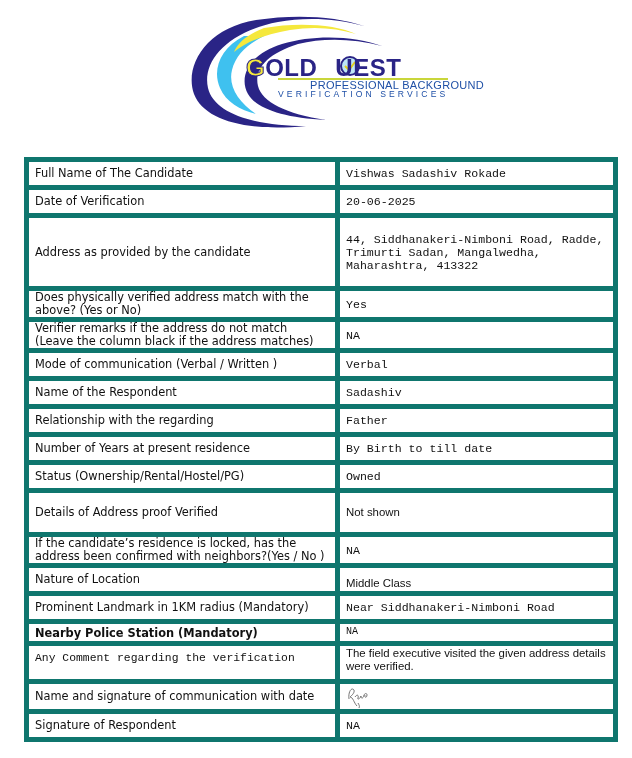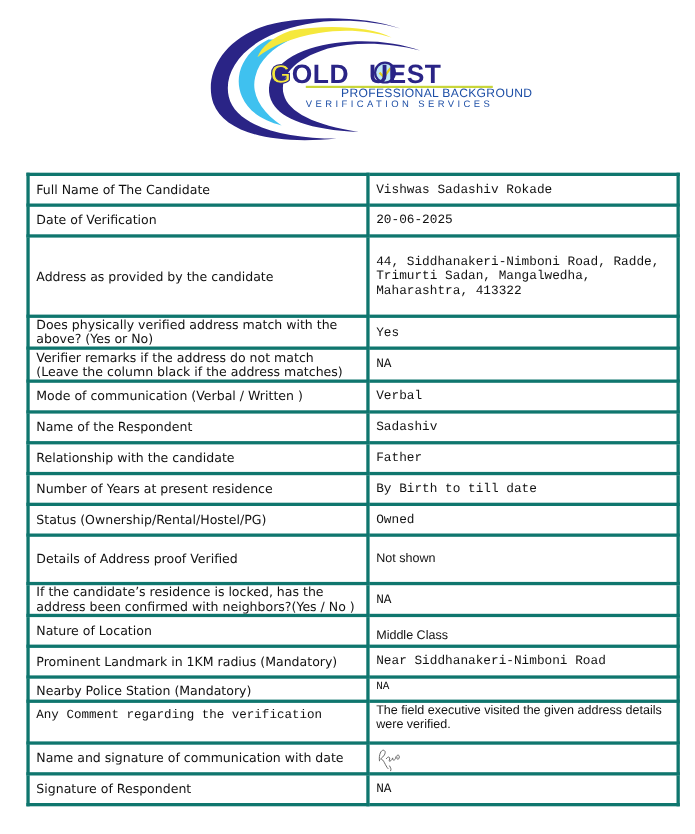--- a/index.html
+++ b/index.html
@@ -6,27 +6,27 @@
   body { width: 632px; height: 758px; position: relative; overflow: hidden; }
   .logo { position: absolute; left: 186px; top: 14px; width: 270px; height: 118px; }
   .logo svg { position: absolute; left: 0; top: 0; }
   .logo-word { position: absolute; left: 60px; top: 40px; font-family: "Liberation Sans", sans-serif; font-weight: bold; font-size: 24px; color: #2a2486; letter-spacing: 0.5px; }
   .logo-word .g { color: #f5e83c; -webkit-text-stroke: 1px #2a2486; }
   .logo-sub1 { position: absolute; left: 92px; top: 65px; font-family: "Liberation Sans", sans-serif; font-size: 11px; color: #1e4fa6; letter-spacing: 0.3px; white-space: nowrap; margin-left: 32px; }
   .logo-sub2 { position: absolute; left: 92px; top: 75px; font-family: "Liberation Sans", sans-serif; font-size: 8.6px; color: #1e4fa6; letter-spacing: 3.1px; white-space: nowrap; }
   .logo-rule { position: absolute; left: 92px; top: 64px; width: 170px; height: 1.5px; background: #c9d63a; }
 
   table.report { position: absolute; left: 24px; top: 157px; width: 594px; border-collapse: collapse; border-top: 2px solid #000; border-left: 2px solid #000; border-right: 3px solid #000; border-bottom: 2px solid #000; }
-  table.report td { border: 3px solid #0f766e; padding: 0 6px; vertical-align: middle; color: #111; }
+  table.report td { border: 5px solid #0f766e; padding: 0 6px; vertical-align: middle; color: #111; }
   td.label { width: 294px; font-family: "DejaVu Sans", sans-serif; font-size: 11.4px; line-height: 13px; }
   td.val { font-family: Liberation Mono, monospace; font-size: 11.6px; line-height: 13px; padding-left: 2px; }
   td.val.sans { font-family: Liberation Sans, sans-serif; font-size: 11.4px; }
   td.val.top { vertical-align: top; padding-top: 1px; }
   td.val.bottom { vertical-align: bottom; padding-bottom: 1px; }
-  td.label.bottom { vertical-align: bottom; padding-bottom: 1px; }
+  td.label.bottom { vertical-align: bottom; padding-bottom: 1px; font-weight: bold; }
   td.label.top { vertical-align: top; padding-top: 6px; font-family: Liberation Mono, monospace; }
   td.val.commenttop { vertical-align: top; padding-top: 1px; }
   .sig { display: inline-block; width: 24px; height: 24px; vertical-align: middle; }
 </style>
 </head>
 <body>
 
 <div class="logo">
   <svg width="270" height="118" viewBox="0 0 270 118">
 
@@ -73,21 +73,21 @@
     </tr>
     <tr style="height:28px">
       <td class="label">Mode of communication (Verbal / Written )</td>
       <td class="val">Verbal</td>
     </tr>
     <tr style="height:28px">
       <td class="label">Name of the Respondent</td>
       <td class="val">Sadashiv</td>
     </tr>
     <tr style="height:28px">
-      <td class="label">Relationship with the candidate</td>
+      <td class="label">Relationship with the regarding</td>
       <td class="val">Father</td>
     </tr>
     <tr style="height:28px">
       <td class="label">Number of Years at present residence</td>
       <td class="val">By Birth to till date</td>
     </tr>
     <tr style="height:28px">
       <td class="label">Status (Ownership/Rental/Hostel/PG)</td>
       <td class="val">Owned</td>
     </tr>

